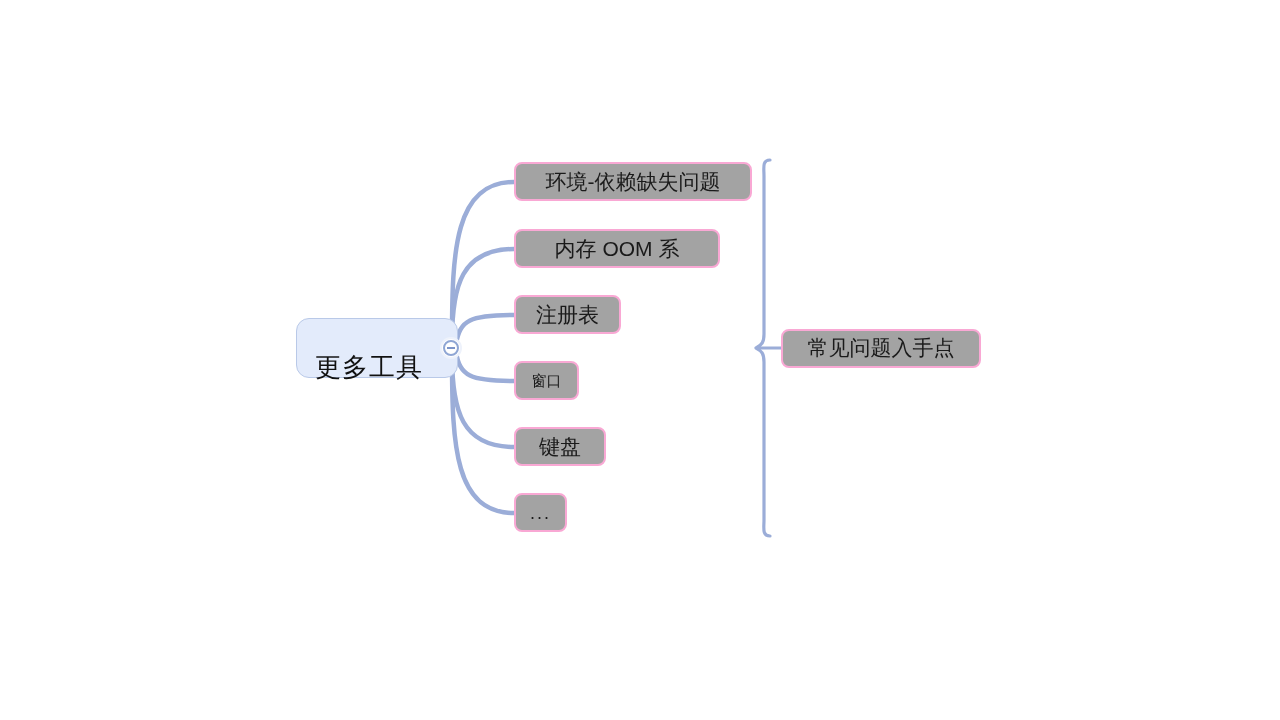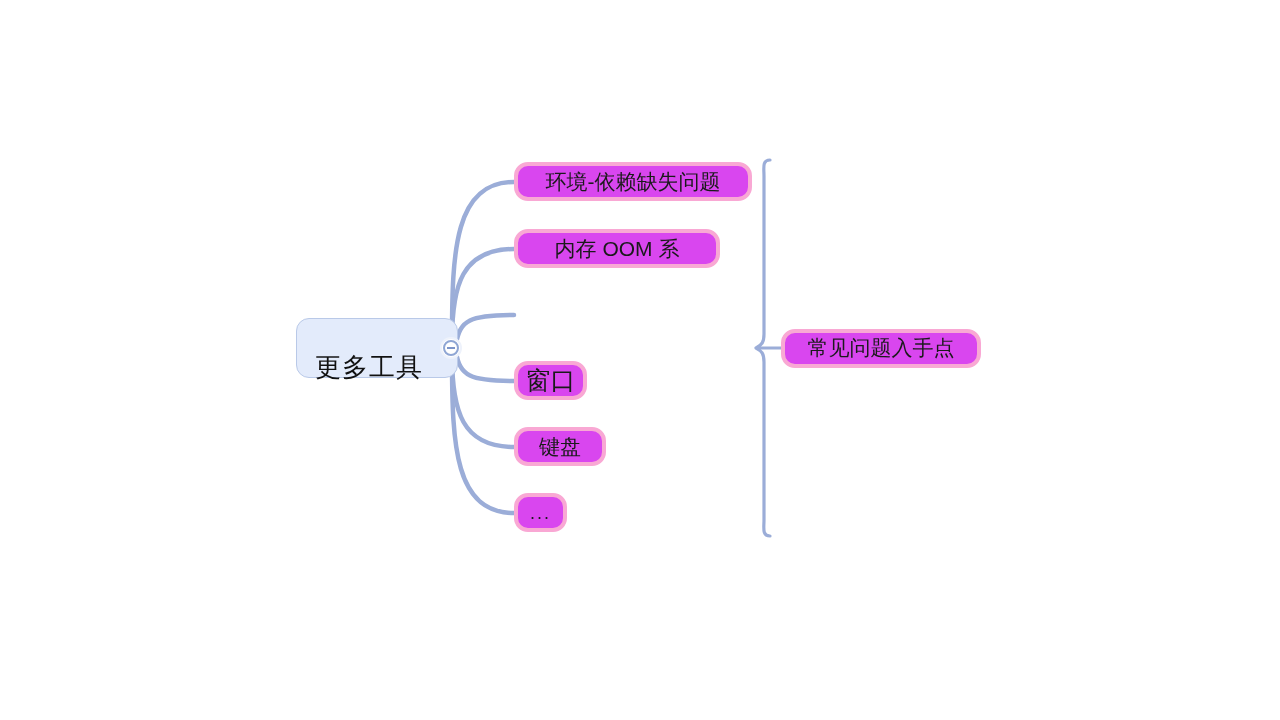--- a/index.html
+++ b/index.html
@@ -34,23 +34,23 @@
     width: 1280px;
     height: 720px;
     pointer-events: none;
   }
   .node {
     position: absolute;
     box-sizing: border-box;
     display: flex;
     align-items: center;
     justify-content: center;
-    background: #d946ef;
-    border: 4px solid #f9a8d4;
-    border-radius: 14px;
+    background: #a3a3a3;
+    border: 2px solid #f9a8d4;
+    border-radius: 8px;
     color: #1a1a1a;
     white-space: nowrap;
   }
   .node-label {
     display: block;
     line-height: 1;
   }
   #root-node {
     left: 296px;
     top: 318px;
@@ -95,21 +95,21 @@
   }
   .collapse-toggle .minus {
     width: 8px;
     height: 2px;
     background: #7d95c9;
     display: block;
   }
   #child-1 { left: 514px; top: 162px; width: 238px; height: 39px; font-size: 21px; }
   #child-2 { left: 514px; top: 229px; width: 206px; height: 39px; font-size: 21px; }
   #child-3 { left: 514px; top: 295px; width: 107px; height: 39px; font-size: 21px; }
-  #child-4 { left: 514px; top: 361px; width: 73px; height: 39px; font-size: 25px; justify-content: center; }
+  #child-4 { left: 514px; top: 361px; width: 65px; height: 39px; font-size: 15px; justify-content: center; }
   #child-5 { left: 514px; top: 427px; width: 92px; height: 39px; font-size: 21px; }
   #child-6 { left: 514px; top: 493px; width: 53px; height: 39px; font-size: 21px; }
   #child-6 .node-label { letter-spacing: 2px; font-size: 18px; }
   #summary-node {
     left: 781px;
     top: 329px;
     width: 200px;
     height: 39px;
     font-size: 21px;
     font-family: Liberation Serif, serif;
@@ -151,20 +151,23 @@
   </div>
 
   <div class="node" id="child-1">
     <span class="node-label">环境-依赖缺失问题</span>
   </div>
 
   <div class="node" id="child-2">
     <span class="node-label">内存 OOM 系</span>
   </div>
 
+  <div class="node" id="child-3">
+    <span class="node-label">注册表</span>
+  </div>
 
   <div class="node" id="child-4">
     <span class="node-label">窗口</span>
   </div>
 
   <div class="node" id="child-5">
     <span class="node-label">键盘</span>
   </div>
 
   <div class="node" id="child-6">

